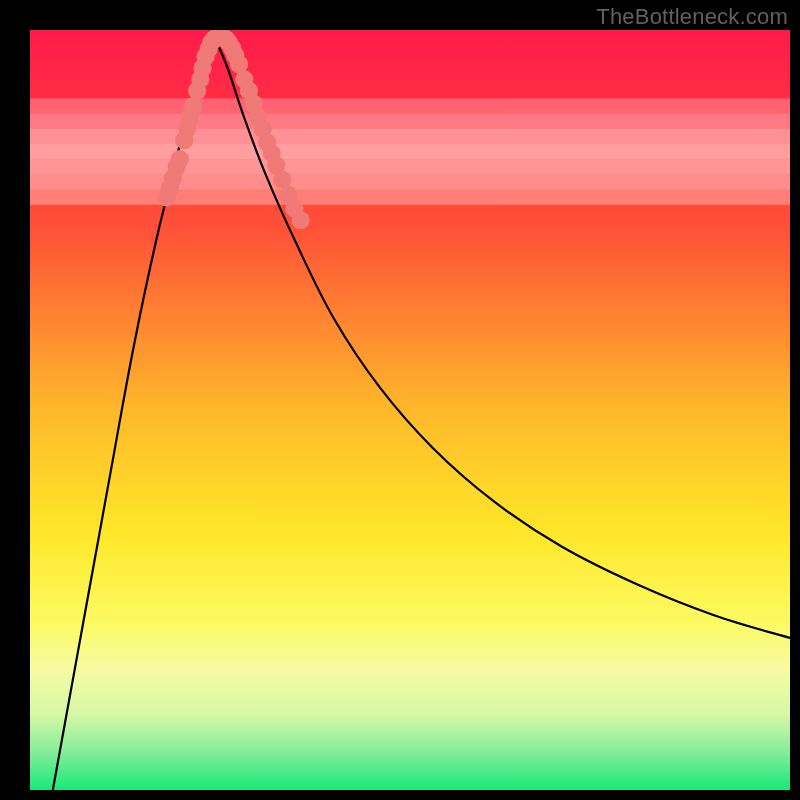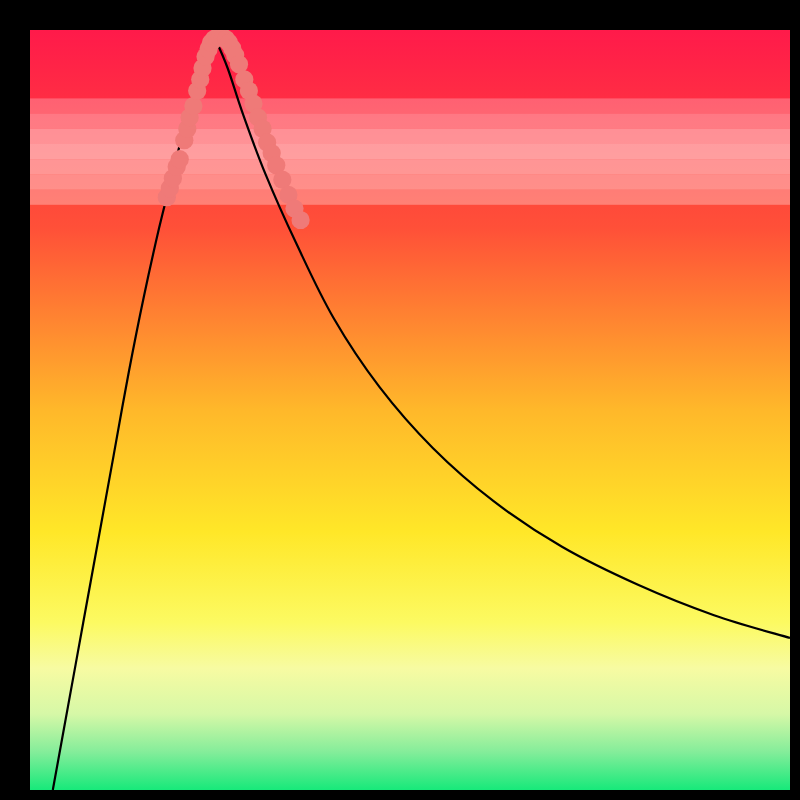--- a/index.html
+++ b/index.html
@@ -42,20 +42,21 @@
     color: #606060;
     font-size: 22px;
     font-weight: 500;
     letter-spacing: 0.2px;
   }
 </style>
 </head>
 <body>
 
 <div class="frame">
+  <div class="watermark">TheBottleneck.com</div>
   <div class="plot-area">
     <svg class="gradient" viewBox="0 0 100 100" preserveAspectRatio="none">
       <defs>
         <linearGradient id="bg" x1="0" y1="0" x2="0" y2="1">
             <stop offset="0%" stop-color="#ff1a4a"></stop>
             <stop offset="26%" stop-color="#ff5038"></stop>
             <stop offset="50%" stop-color="#ffb82a"></stop>
             <stop offset="66%" stop-color="#ffe728"></stop>
             <stop offset="78%" stop-color="#fcfa62"></stop>
             <stop offset="84%" stop-color="#f7fba2"></stop>

